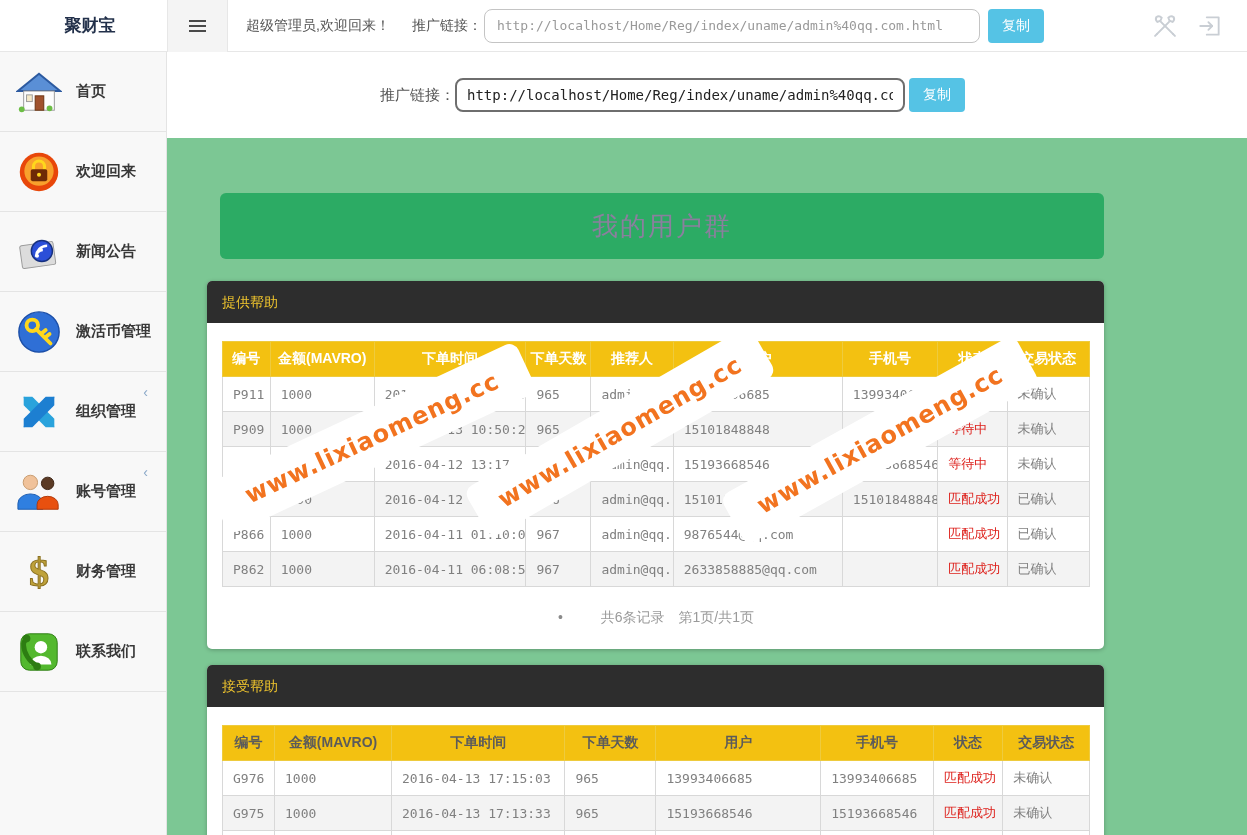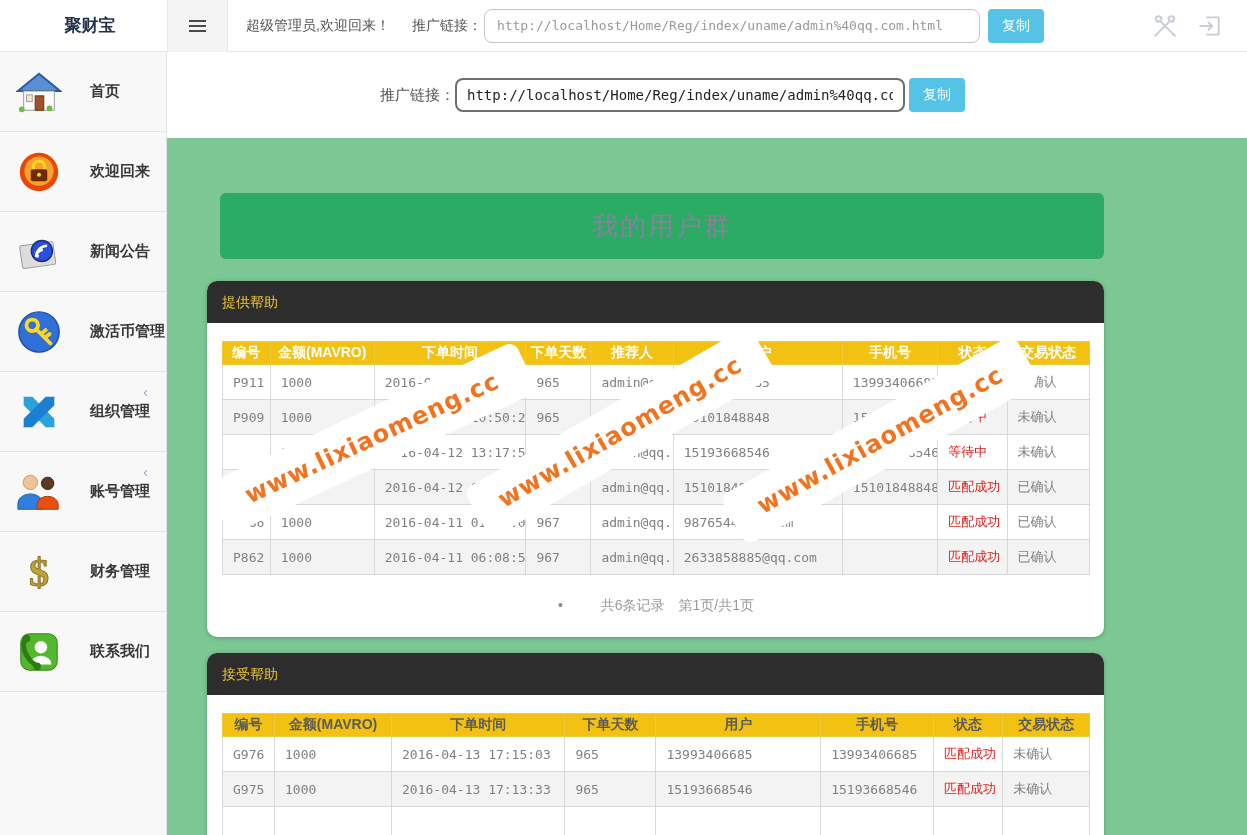--- a/index.html
+++ b/index.html
@@ -27,44 +27,44 @@
   .top-icons svg { display:block; cursor:pointer; }
 
   
   .sidebar { position:absolute; top:52px; left:0; bottom:0; width:167px; background:#f8f8f8;
              border-right:1px solid #e4e4e4; z-index:10; }
   .logo-box { height:163px; display:flex; align-items:center; justify-content:center;
               border-bottom:1px solid #e4e4e4; background:#f8f8f8; }
   .side-item { position:relative; height:80px; display:flex; align-items:center;
                border-bottom:1px solid #e4e4e4; cursor:pointer; padding-left:14px; }
   .side-item .s-icon { width:50px; height:50px; flex:none; display:flex; align-items:center; justify-content:center; }
-  .side-item .s-label { margin-left:26px; font-size:15px; font-weight:bold; color:#383838; }
+  .side-item .s-label { margin-left:12px; font-size:15px; font-weight:bold; color:#383838; }
   .side-chevron { position:absolute; right:18px; top:12px; font-size:14px; color:#8aa8c8; }
 
   
   .main { position:absolute; top:52px; left:167px; right:0; bottom:0; overflow:hidden; }
   .promo2 { height:86px; background:#fff; display:flex; align-items:center; box-shadow:0 1px 2px rgba(0,0,0,.08); }
   .promo2 .p2-label { margin-left:213px; font-size:15px; color:#555; }
   .promo2 input { width:450px; height:34px; border:2px solid #6e6e6e; border-radius:8px; padding:0 10px;
                   font-family:"DejaVu Sans Mono", monospace; font-size:14px; color:#222; outline:none; }
   .promo2 .copy-btn { margin-left:4px; }
 
   .green { background:#7cc794; min-height:697px; padding:55px 0 40px 40px; }
   .banner { width:884px; margin-left:13px; height:66px; background:#2cab64; border-radius:6px;
             text-align:center; line-height:66px; font-size:26px; color:#8b7f9e; letter-spacing:2px; }
-  .panel { width:897px; margin-top:22px; background:#fff; border-radius:10px; overflow:hidden;
+  .panel { width:897px; margin-top:22px; background:#fff; border-radius:5px; overflow:hidden;
            box-shadow:0 1px 4px rgba(0,0,0,.25); }
   .panel + .panel { margin-top:16px; }
   .panel-header { height:42px; line-height:42px; background:#2d2d2d; color:#efc42d;
                   font-size:14px; padding-left:15px; }
   .panel-body { padding:18px 14px 4px 15px; }
 
   table.data { width:868px; border-collapse:collapse; table-layout:fixed;
                font-family:"DejaVu Sans Mono", monospace; font-size:13px; color:#808080; }
-  table.data th { background:#f3c111; border:1px solid #eecb3e; height:23px; font-size:14px;
+  table.data th { background:#f3c111; border:1px solid #eecb3e; height:35px; font-size:14px;
                   font-family:"Liberation Sans", sans-serif; font-weight:bold; color:#fff;
                   text-align:center; overflow:hidden; white-space:nowrap; }
   .panel--receive table.data th { color:#5b5b5b; }
   table.data td { border:1px solid #d8d8d8; height:35px; padding:0 10px; overflow:hidden;
                   white-space:nowrap; background:#fff; }
   table.data tbody tr:nth-child(even) td { background:#f3f3f3; }
   table.data td.red { color:#dd1f1a; }
 
   .pagination { text-align:center; color:#9a9a9a; font-size:14px; padding:22px 0 18px; }
   .pagination .dot { margin-right:34px; color:#8a8a8a; }

